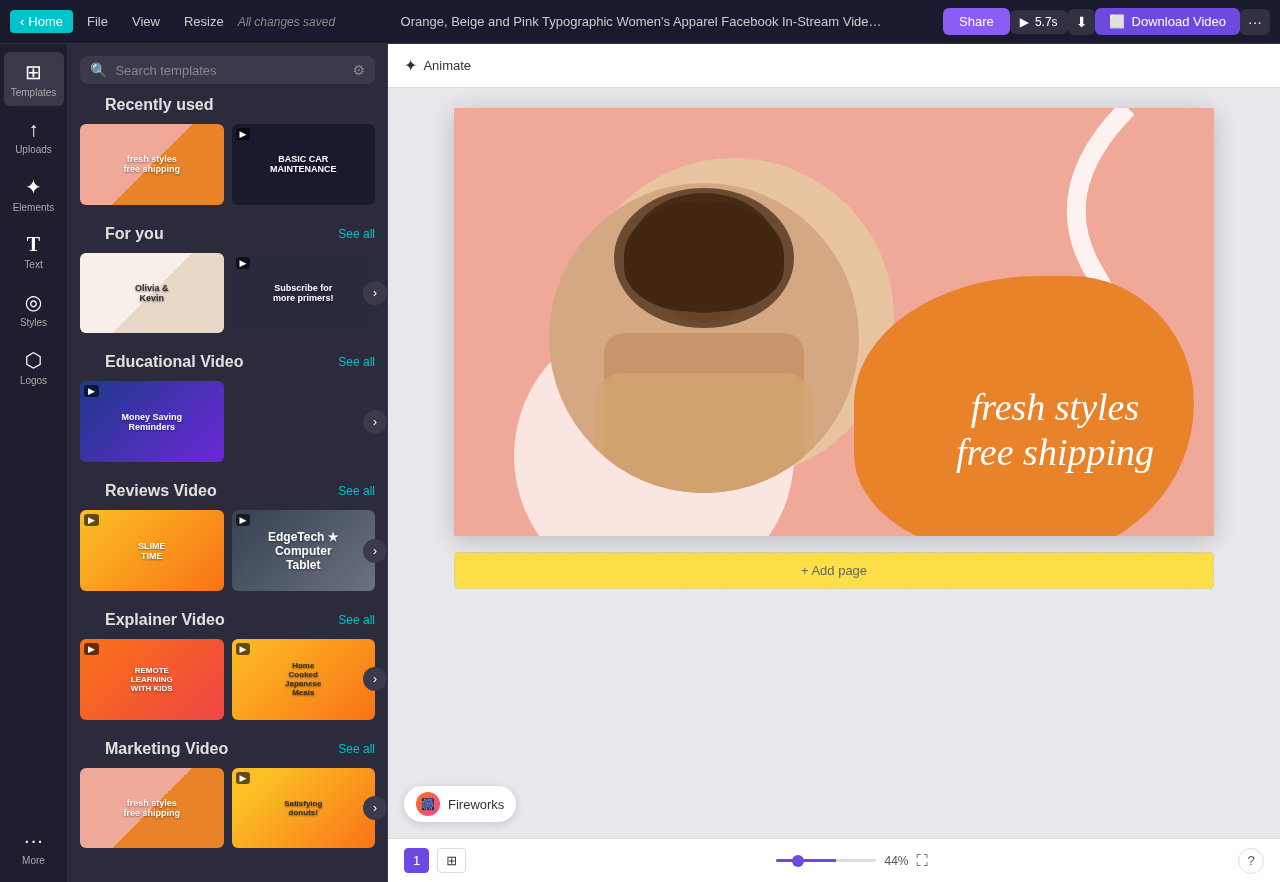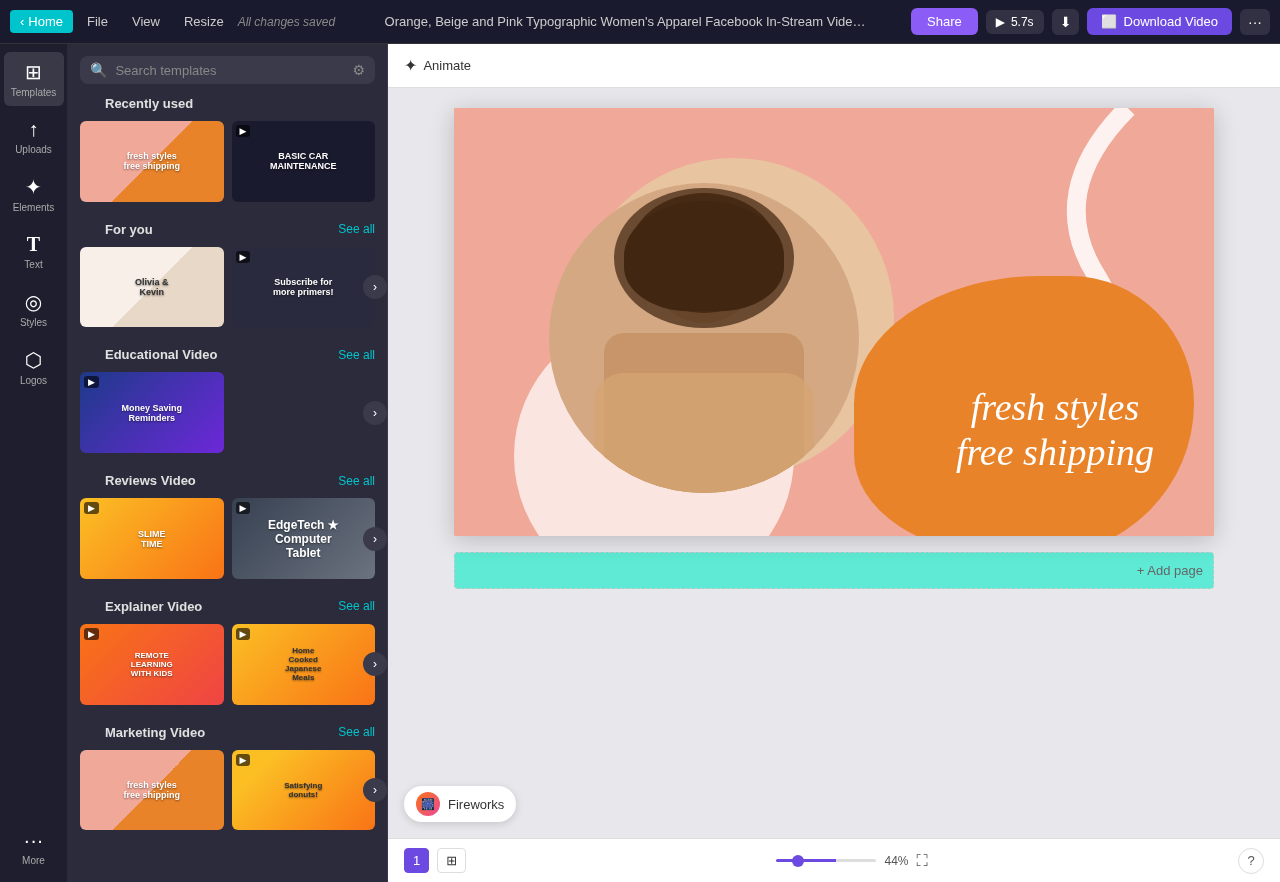--- a/index.html
+++ b/index.html
@@ -17,21 +17,21 @@
       padding: 4px 10px; cursor: pointer; font-size: 13px; font-weight: 500; color: #fff;
     }
     .topnav-item {
       padding: 4px 10px; font-size: 13px; color: #ccc; cursor: pointer; border-radius: 4px;
     }
     .topnav-title {
       flex: 1; text-align: center; font-size: 13px; color: #ccc; overflow: hidden; text-overflow: ellipsis; white-space: nowrap;
       padding: 0 20px;
     }
     .topnav-saved { font-size: 12px; color: #888; margin-right: 4px; font-style: italic; }
-    .topnav-right { display: flex; align-items: center; gap: 8px; }
+    .topnav-right { display: flex; align-items: center; }
     .btn-share {
       background: #8b5cf6; color: #fff; border: none; border-radius: 6px;
       padding: 6px 16px; font-size: 13px; font-weight: 500; cursor: pointer;
     }
     .btn-play {
       display: flex; align-items: center; gap: 6px;
       background: rgba(255,255,255,0.1); border: none; border-radius: 6px;
       padding: 5px 10px; color: #fff; font-size: 12px; cursor: pointer;
     }
     .btn-download-icon {
@@ -84,21 +84,21 @@
     }
     .search-bar input::placeholder { color: #888; }
     .search-icon { color: #888; font-size: 14px; }
     .filter-icon { color: #888; font-size: 14px; cursor: pointer; }
 
     .section { padding: 0 12px 16px; }
     .section-header {
       display: flex; justify-content: space-between; align-items: center;
       margin-bottom: 10px; margin-top: 4px;
     }
-    .section-title { font-size: 13px; font-weight: 600; color: #e0e0e0; padding-left: 25px; }
+    .section-title { font-size: 16px; font-weight: 600; color: #e0e0e0; padding-left: 25px; }
     .see-all { font-size: 12px; color: #00c4cc; cursor: pointer; }
 
     .templates-grid { display: grid; grid-template-columns: 1fr 1fr; gap: 8px; position: relative; }
     .template-card {
       border-radius: 6px; overflow: hidden; cursor: pointer; position: relative;
       aspect-ratio: 16/9; background: #3a3a4a;
     }
     .template-card .play-badge {
       position: absolute; top: 4px; left: 4px;
       background: rgba(0,0,0,0.6); border-radius: 3px;
@@ -193,22 +193,22 @@
     .person-circle {
       width: 310px; height: 310px;
       border-radius: 50%;
       overflow: hidden;
       background: #d4a882;
       display: flex; align-items: flex-end; justify-content: center;
     }
 
     .add-page {
       margin: 16px auto; width: 760px;
-      background: #5eead4; border: 1px dashed #ccc; border-radius: 4px;
-      padding: 10px; text-align: right; font-size: 13px; color: #666;
+      background: #fde047; border: 1px dashed #ccc; border-radius: 4px;
+      padding: 10px; text-align: center; font-size: 13px; color: #666;
       cursor: pointer;
     }
 
     
     .bottom-bar {
       height: 44px; background: #fff; border-top: 1px solid #ddd;
       display: flex; align-items: center; padding: 0 16px;
       justify-content: space-between;
     }
     .bottom-left { display: flex; align-items: center; gap: 8px; }

